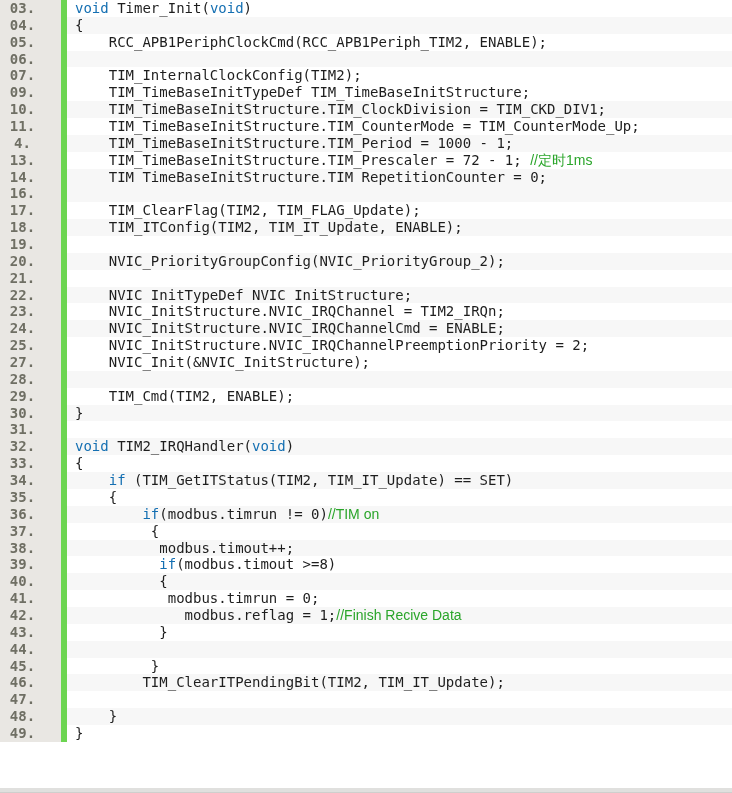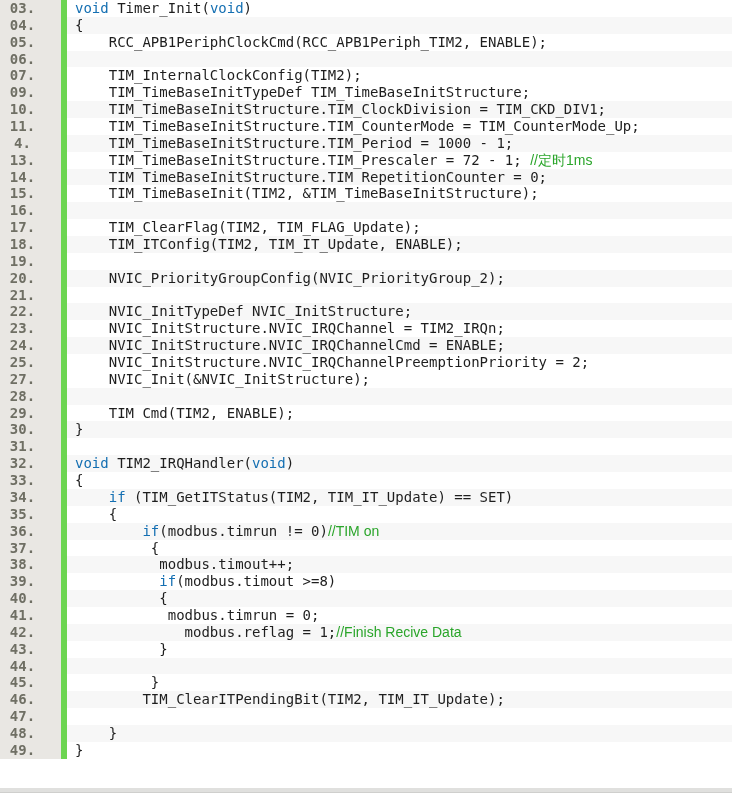--- a/index.html
+++ b/index.html
@@ -73,21 +73,20 @@
     <div class="row even"><span class="gutter">04.</span><span class="bar"></span><span class="code"><span class="p">{</span></span></div>
     <div class="row odd"><span class="gutter">05.</span><span class="bar"></span><span class="code"><span class="p">    RCC_APB1PeriphClockCmd(RCC_APB1Periph_TIM2, ENABLE);</span></span></div>
     <div class="row even"><span class="gutter">06.</span><span class="bar"></span><span class="code"></span></div>
     <div class="row odd"><span class="gutter">07.</span><span class="bar"></span><span class="code"><span class="p">    TIM_InternalClockConfig(TIM2);</span></span></div>
     <div class="row odd"><span class="gutter">09.</span><span class="bar"></span><span class="code"><span class="p">    TIM_TimeBaseInitTypeDef TIM_TimeBaseInitStructure;</span></span></div>
     <div class="row even"><span class="gutter">10.</span><span class="bar"></span><span class="code"><span class="p">    TIM_TimeBaseInitStructure.TIM_ClockDivision = TIM_CKD_DIV1;</span></span></div>
     <div class="row odd"><span class="gutter">11.</span><span class="bar"></span><span class="code"><span class="p">    TIM_TimeBaseInitStructure.TIM_CounterMode = TIM_CounterMode_Up;</span></span></div>
     <div class="row even"><span class="gutter">4.</span><span class="bar"></span><span class="code"><span class="p">    TIM_TimeBaseInitStructure.TIM_Period = 1000 - 1;</span></span></div>
     <div class="row odd"><span class="gutter">13.</span><span class="bar"></span><span class="code"><span class="p">    TIM_TimeBaseInitStructure.TIM_Prescaler = 72 - 1; </span><span class="c">//定时1ms</span></span></div>
     <div class="row even"><span class="gutter">14.</span><span class="bar"></span><span class="code"><span class="p">    TIM_TimeBaseInitStructure.TIM_RepetitionCounter = 0;</span></span></div>
-    <div class="row odd"><span class="gutter">15.</span><span class="bar"></span><span class="code"><span class="p">    TIM_TimeBaseInit(TIM2, &amp;TIM_TimeBaseInitStructure);</span></span></div>
     <div class="row even"><span class="gutter">16.</span><span class="bar"></span><span class="code"></span></div>
     <div class="row odd"><span class="gutter">17.</span><span class="bar"></span><span class="code"><span class="p">    TIM_ClearFlag(TIM2, TIM_FLAG_Update);</span></span></div>
     <div class="row even"><span class="gutter">18.</span><span class="bar"></span><span class="code"><span class="p">    TIM_ITConfig(TIM2, TIM_IT_Update, ENABLE);</span></span></div>
     <div class="row odd"><span class="gutter">19.</span><span class="bar"></span><span class="code"></span></div>
     <div class="row even"><span class="gutter">20.</span><span class="bar"></span><span class="code"><span class="p">    NVIC_PriorityGroupConfig(NVIC_PriorityGroup_2);</span></span></div>
     <div class="row odd"><span class="gutter">21.</span><span class="bar"></span><span class="code"></span></div>
     <div class="row even"><span class="gutter">22.</span><span class="bar"></span><span class="code"><span class="p">    NVIC_InitTypeDef NVIC_InitStructure;</span></span></div>
     <div class="row odd"><span class="gutter">23.</span><span class="bar"></span><span class="code"><span class="p">    NVIC_InitStructure.NVIC_IRQChannel = TIM2_IRQn;</span></span></div>
     <div class="row even"><span class="gutter">24.</span><span class="bar"></span><span class="code"><span class="p">    NVIC_InitStructure.NVIC_IRQChannelCmd = ENABLE;</span></span></div>
     <div class="row odd"><span class="gutter">25.</span><span class="bar"></span><span class="code"><span class="p">    NVIC_InitStructure.NVIC_IRQChannelPreemptionPriority = 2;</span></span></div>

